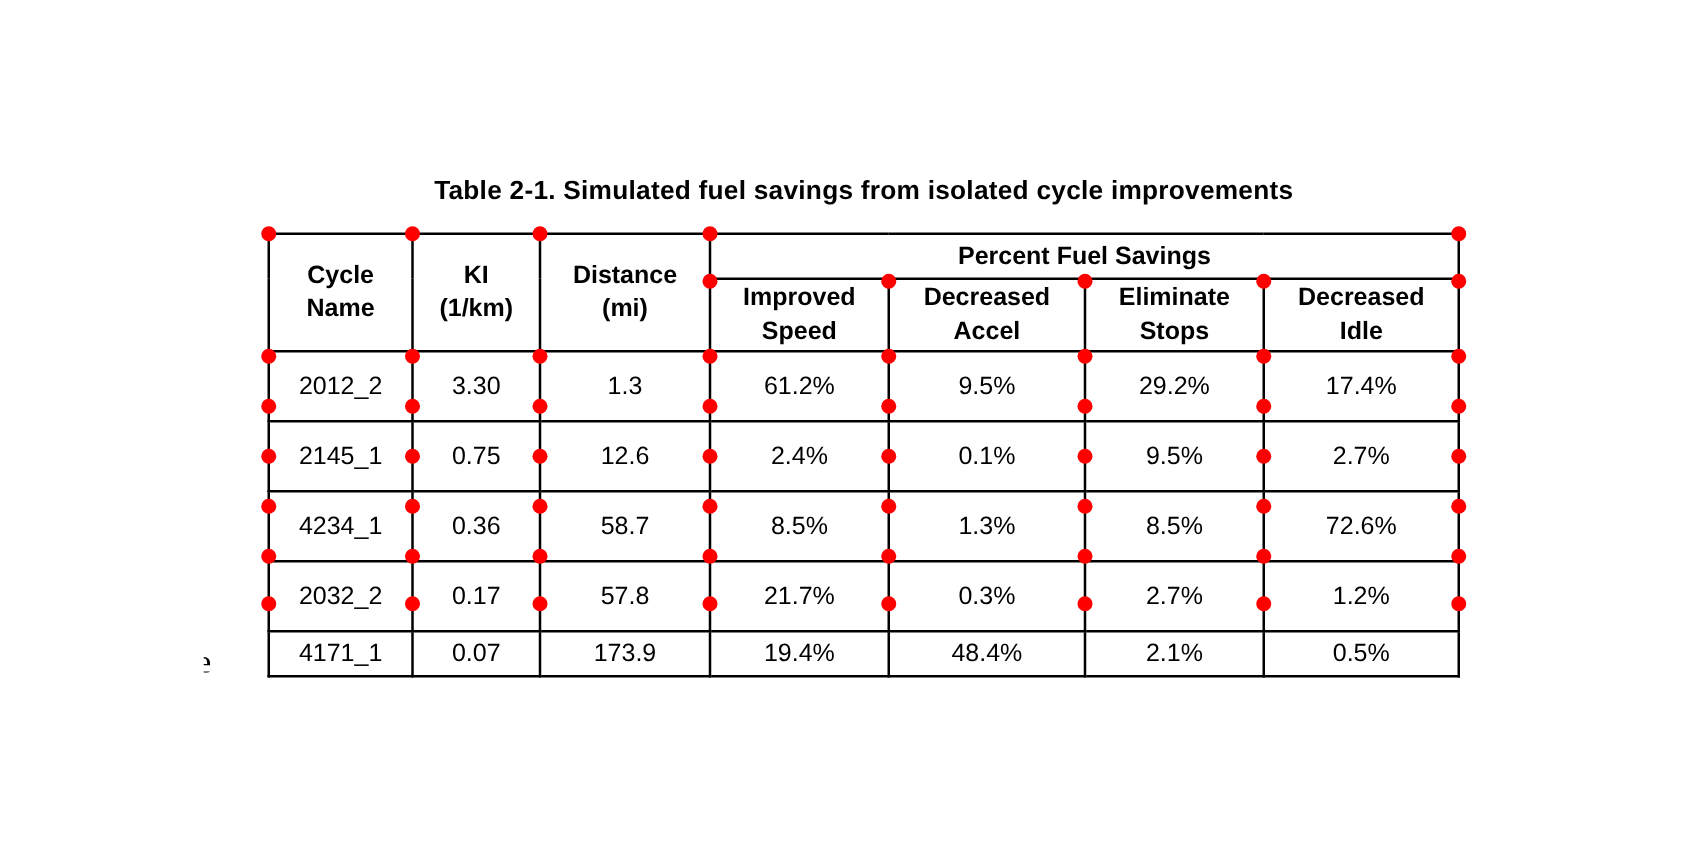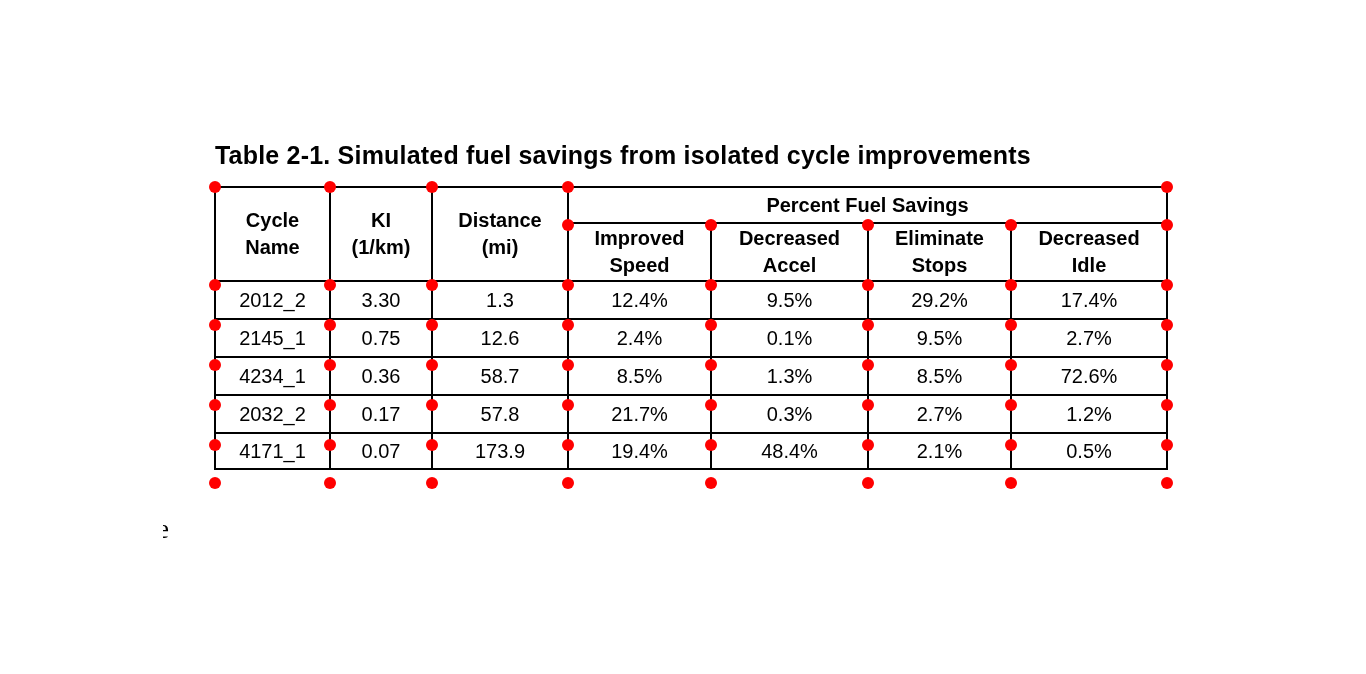--- a/index.html
+++ b/index.html
@@ -10,21 +10,22 @@
     background: #ffffff;
     overflow: hidden;
     font-family: "Liberation Sans", sans-serif;
     color: #000000;
   }
   #caption {
     position: absolute;
     left: 215px;
     top: 141px;
     width: 952px;
-    font-size: 25px;
+    text-align: center;
+    font-size: 21px;
     font-weight: bold;
     letter-spacing: 0.2px;
     white-space: nowrap;
   }
   #tbl {
     position: absolute;
     left: 214px;
     top: 186px;
     border-collapse: collapse;
     table-layout: fixed;
@@ -35,21 +36,21 @@
     text-align: center;
     vertical-align: middle;
     padding: 0;
     font-size: 20px;
     overflow: hidden;
   }
   #tbl th { font-weight: bold; line-height: 27px; }
   #tbl td { font-weight: normal; }
   tr.r-group { height: 36px; margin-top: 24px; }
   tr.r-sub   { height: 58px; }
-  tr.r-data  { height: 38px; }
+  tr.r-data  { height: 56px; }
   tr.r-last  { height: 36px; }
   .dot {
     position: absolute;
     border-radius: 50%;
     pointer-events: none;
   }
   #body-text {
     position: absolute;
     left: 174px;
     top: 509px;
@@ -97,21 +98,21 @@
       <tr class="r-sub">
         <th><span>Improved</span><br><span>Speed</span></th>
         <th><span>Decreased</span><br><span>Accel</span></th>
         <th><span>Eliminate</span><br><span>Stops</span></th>
         <th><span>Decreased</span><br><span>Idle</span></th>
       </tr>
       <tr class="r-data">
         <td>2012_2</td>
         <td>3.30</td>
         <td>1.3</td>
-        <td>12.4%</td>
+        <td>61.2%</td>
         <td>9.5%</td>
         <td>29.2%</td>
         <td>17.4%</td>
       </tr>
       <tr class="r-data">
         <td>2145_1</td>
         <td>0.75</td>
         <td>12.6</td>
         <td>2.4%</td>
         <td>0.1%</td>

